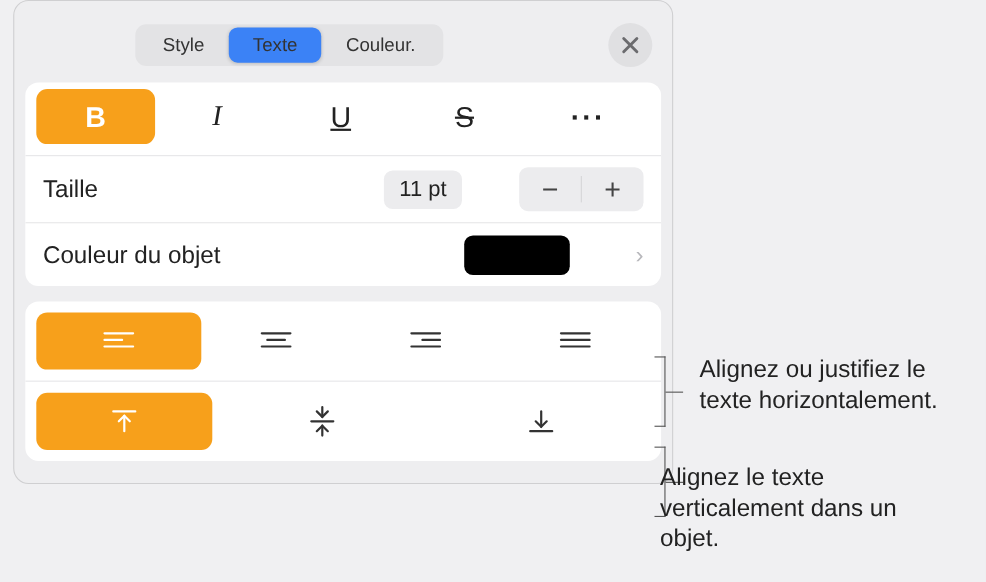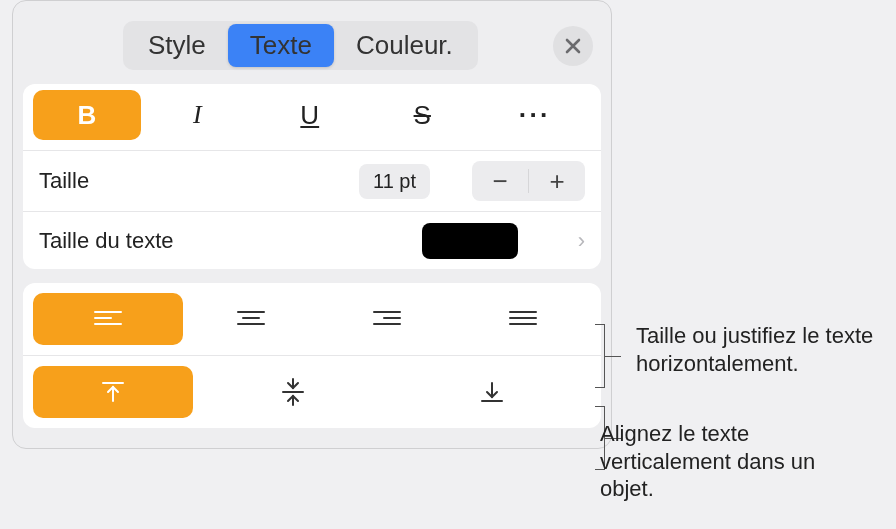--- a/index.html
+++ b/index.html
@@ -32,21 +32,21 @@
   .tabs {
     display: flex;
     background: #e3e3e5;
     border-radius: 10px;
     padding: 3px;
     gap: 0;
     margin-left: 92px;
   }
   .tab {
     padding: 6px 22px;
-    font-size: 26px;
+    font-size: 17px;
     color: #333;
     border-radius: 8px;
     cursor: pointer;
   }
   .tab.active {
     background: #3b82f6;
     box-shadow: 0 1px 3px rgba(0,0,0,0.15);
   }
   .close-btn {
     margin-left: auto;
@@ -102,20 +102,21 @@
     font-size: 22px;
     color: #222;
     flex: 1;
   }
   .size-val {
     background: #ececee;
     border-radius: 8px;
     padding: 6px 14px;
     font-size: 20px;
     color: #222;
+    margin-right: 10px;
   }
   .stepper {
     display: flex;
     background: #ececee;
     border-radius: 8px;
     overflow: hidden;
   }
   .step-btn {
     width: 56px;
     height: 40px;
@@ -235,21 +236,21 @@
     <div class="row sep">
       <div class="label">Taille</div>
       <div class="size-val">11 pt</div>
       <div class="stepper">
         <div class="step-btn">−</div>
         <div class="step-div"></div>
         <div class="step-btn">+</div>
       </div>
     </div>
     <div class="row sep">
-      <div class="label">Taille du texte</div>
+      <div class="label">Couleur du objet</div>
       <div class="swatch" style="background:#000000"></div>
       <div class="chev">›</div>
     </div>
   </div>
 
   <div class="card align-card">
     <div class="row">
       <div class="align-btn pill-orange-wide">
         <svg width="30" height="20" viewBox="0 0 30 20">
             <g stroke="currentColor" stroke-width="2" stroke-linecap="round">
@@ -321,14 +322,14 @@
   </div>
 </div>
 
 <div class="bracket" style="left:604px; top:324px; height:64px;">
     <span class="tail"></span>
   </div>
 <div class="bracket" style="left:604px; top:406px; height:64px;">
     <span class="tail"></span>
   </div>
 
-<div class="callout callout1">Taille ou justifiez le texte horizontalement.</div>
+<div class="callout callout1">Alignez ou justifiez le texte horizontalement.</div>
 <div class="callout callout2">Alignez le texte verticalement dans un objet.</div>
 
 </body></html>

